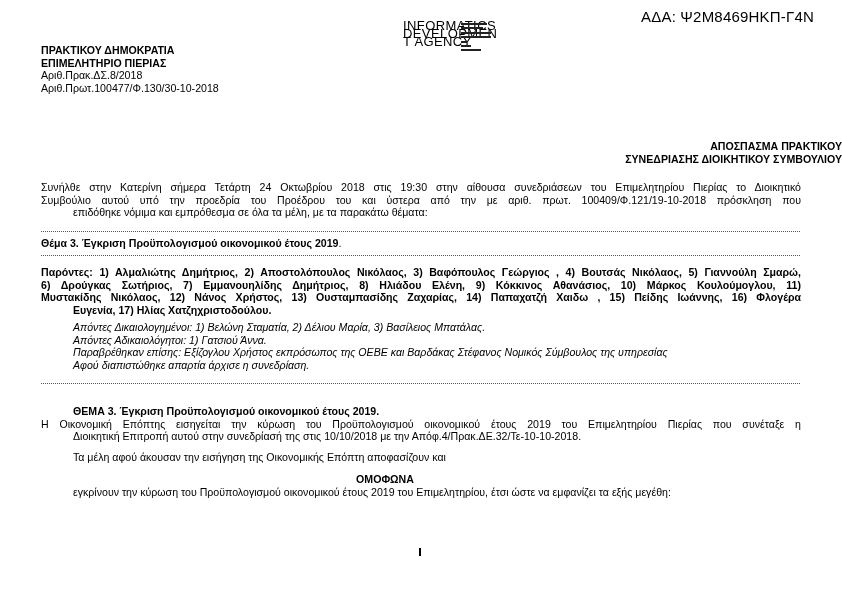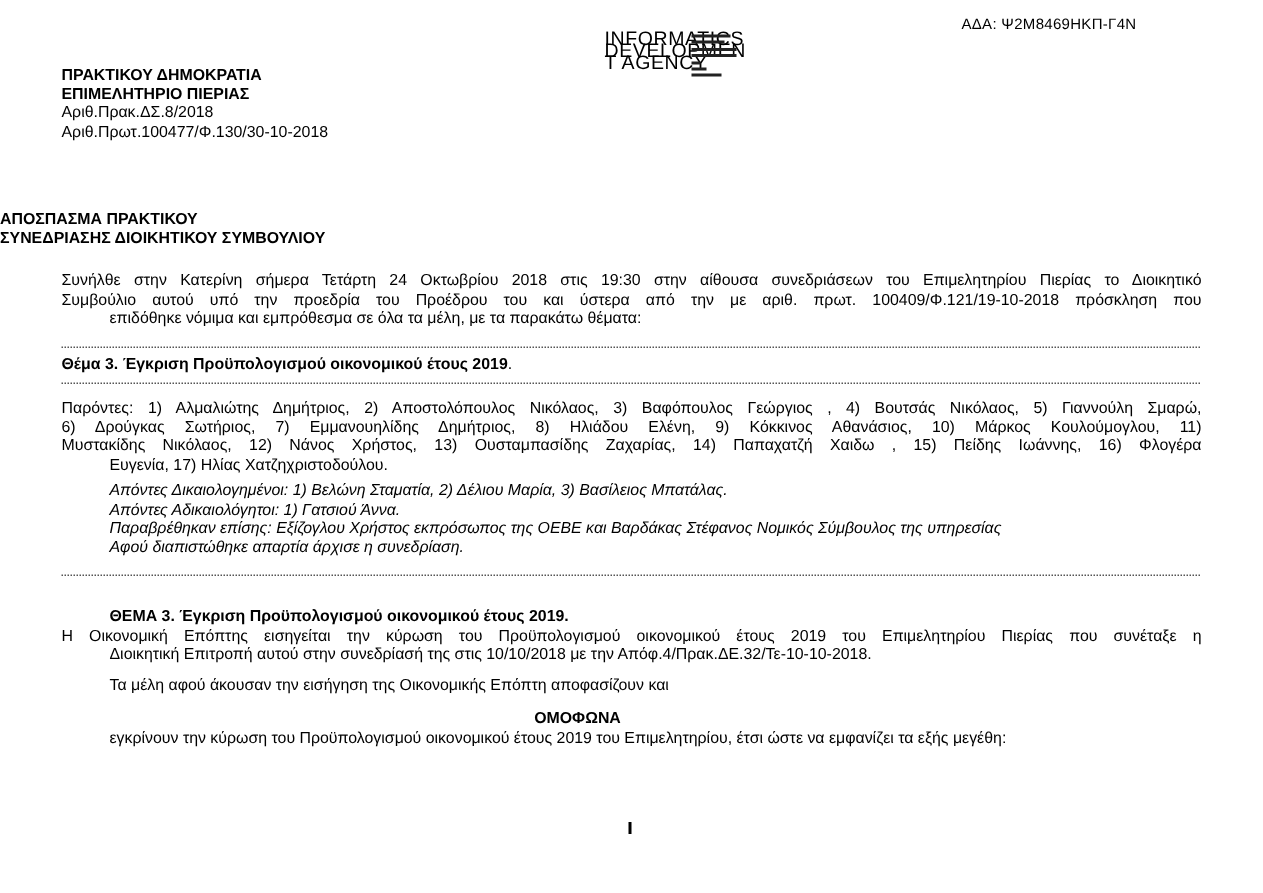--- a/index.html
+++ b/index.html
@@ -1,35 +1,35 @@
 <!DOCTYPE html>
 <html><head>
   <meta charset="utf-8">
   <style>
     * { box-sizing: border-box; margin: 0; padding: 0; }
     html, body { width: 842px; height: 595px; background: #ffffff; overflow: hidden; }
     body { position: relative; font-family: "Liberation Sans", sans-serif; color: #000; font-size: 10.6px; line-height: 12.6px; }
     .abs { position: absolute; }
-    #ada { left: 641px; top: 11px; font-size: 10px; letter-spacing: 0.2px; }
+    #ada { left: 641px; top: 11px; font-size: 15px; letter-spacing: 0.2px; }
     #logo { left: 403px; top: 22px; width: 90px; height: 32px; }
     #logo .logo-text { position: absolute; left: 0; top: 0; font-size: 13px; line-height: 8px; letter-spacing: 0.4px; }
     #logo .logo-small { position: absolute; left: 58px; top: 1px; width: 30px; }
     #logo .logo-small div { height: 2px; background: #222; margin-bottom: 2.4px; }
     #header { left: 41px; top: 44px; }
     #header .bold { font-weight: bold; }
-    #title { left: 0; width: 842px; top: 140px; text-align: left; font-weight: bold; }
+    #title { left: 0; width: 842px; top: 140px; text-align: right; font-weight: bold; }
     .para { left: 41px; width: 760px; text-align: justify; }
     .para .line { display: block; white-space: nowrap; padding-left: 32px; }
     .dots { left: 41px; width: 759px; height: 1px; border-top: 1px dotted #555; }
     .bold { font-weight: bold; }
     #intro { top: 181px; }
     #dots1 { top: 231px; }
     #thema1 { top: 237px; }
     #dots2 { top: 255px; }
-    #present { top: 266px; }
+    #present { top: 266px; font-weight: bold; }
     #absent { top: 321px; font-style: italic; }
     #dots3 { top: 383px; }
     #thema2 { top: 405px; }
     #members { top: 451px; }
     #unanim { top: 473px; left: 0; width: 770px; text-align: center; font-weight: bold; }
     #approve { top: 486px; }
     #pagenum { left: 419px; top: 548px; width: 2px; height: 8px; background: #000; }
     .just { text-align: justify; text-align-last: justify; display: block; }
   </style>
 </head>

